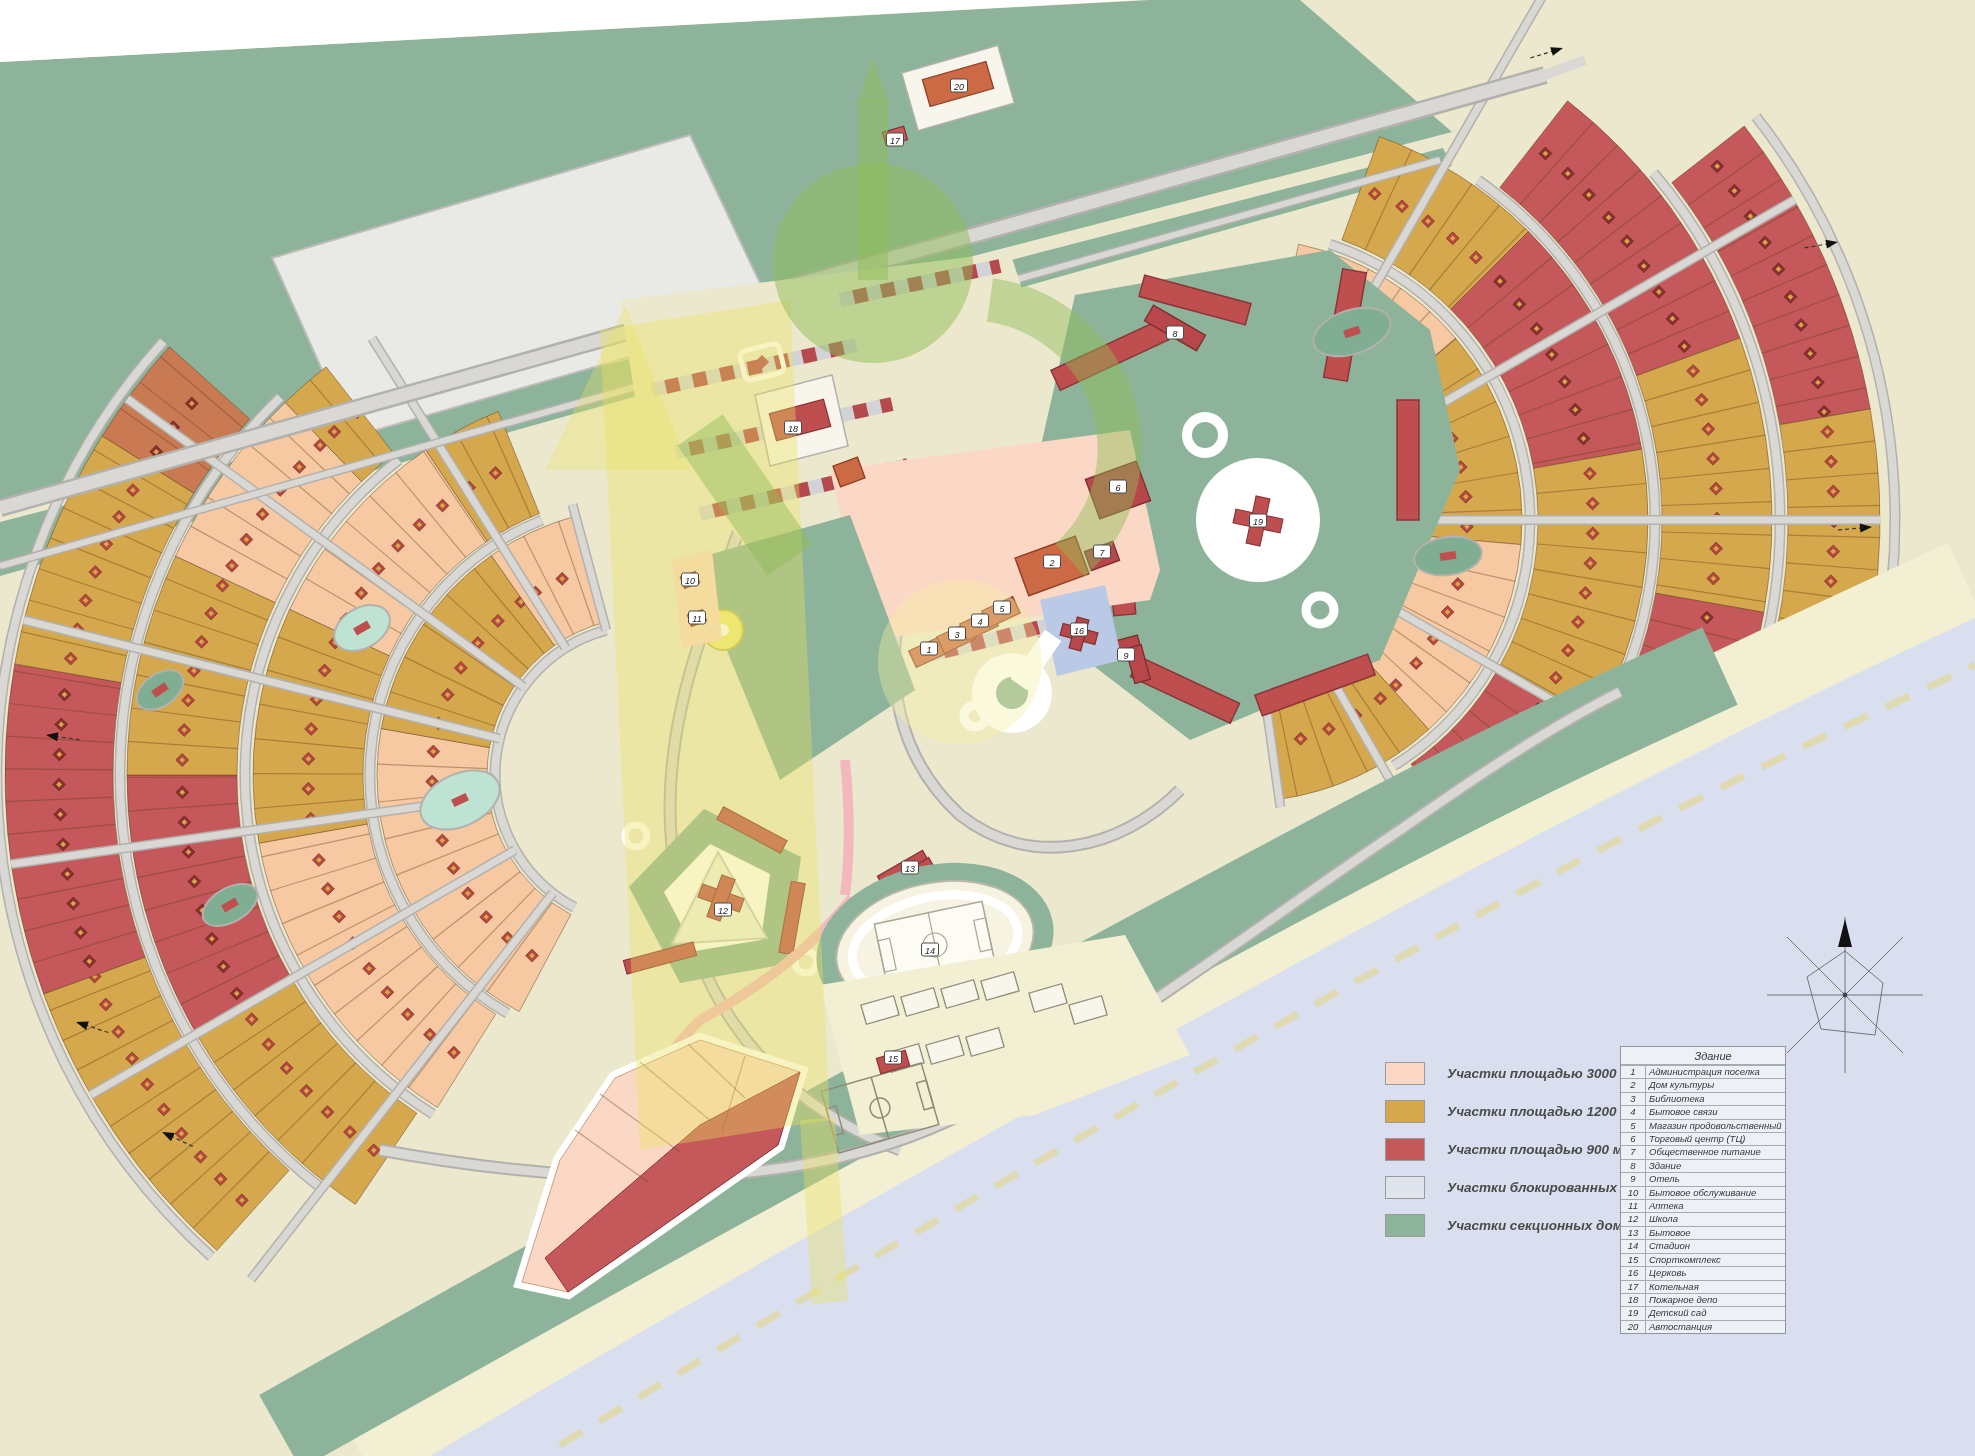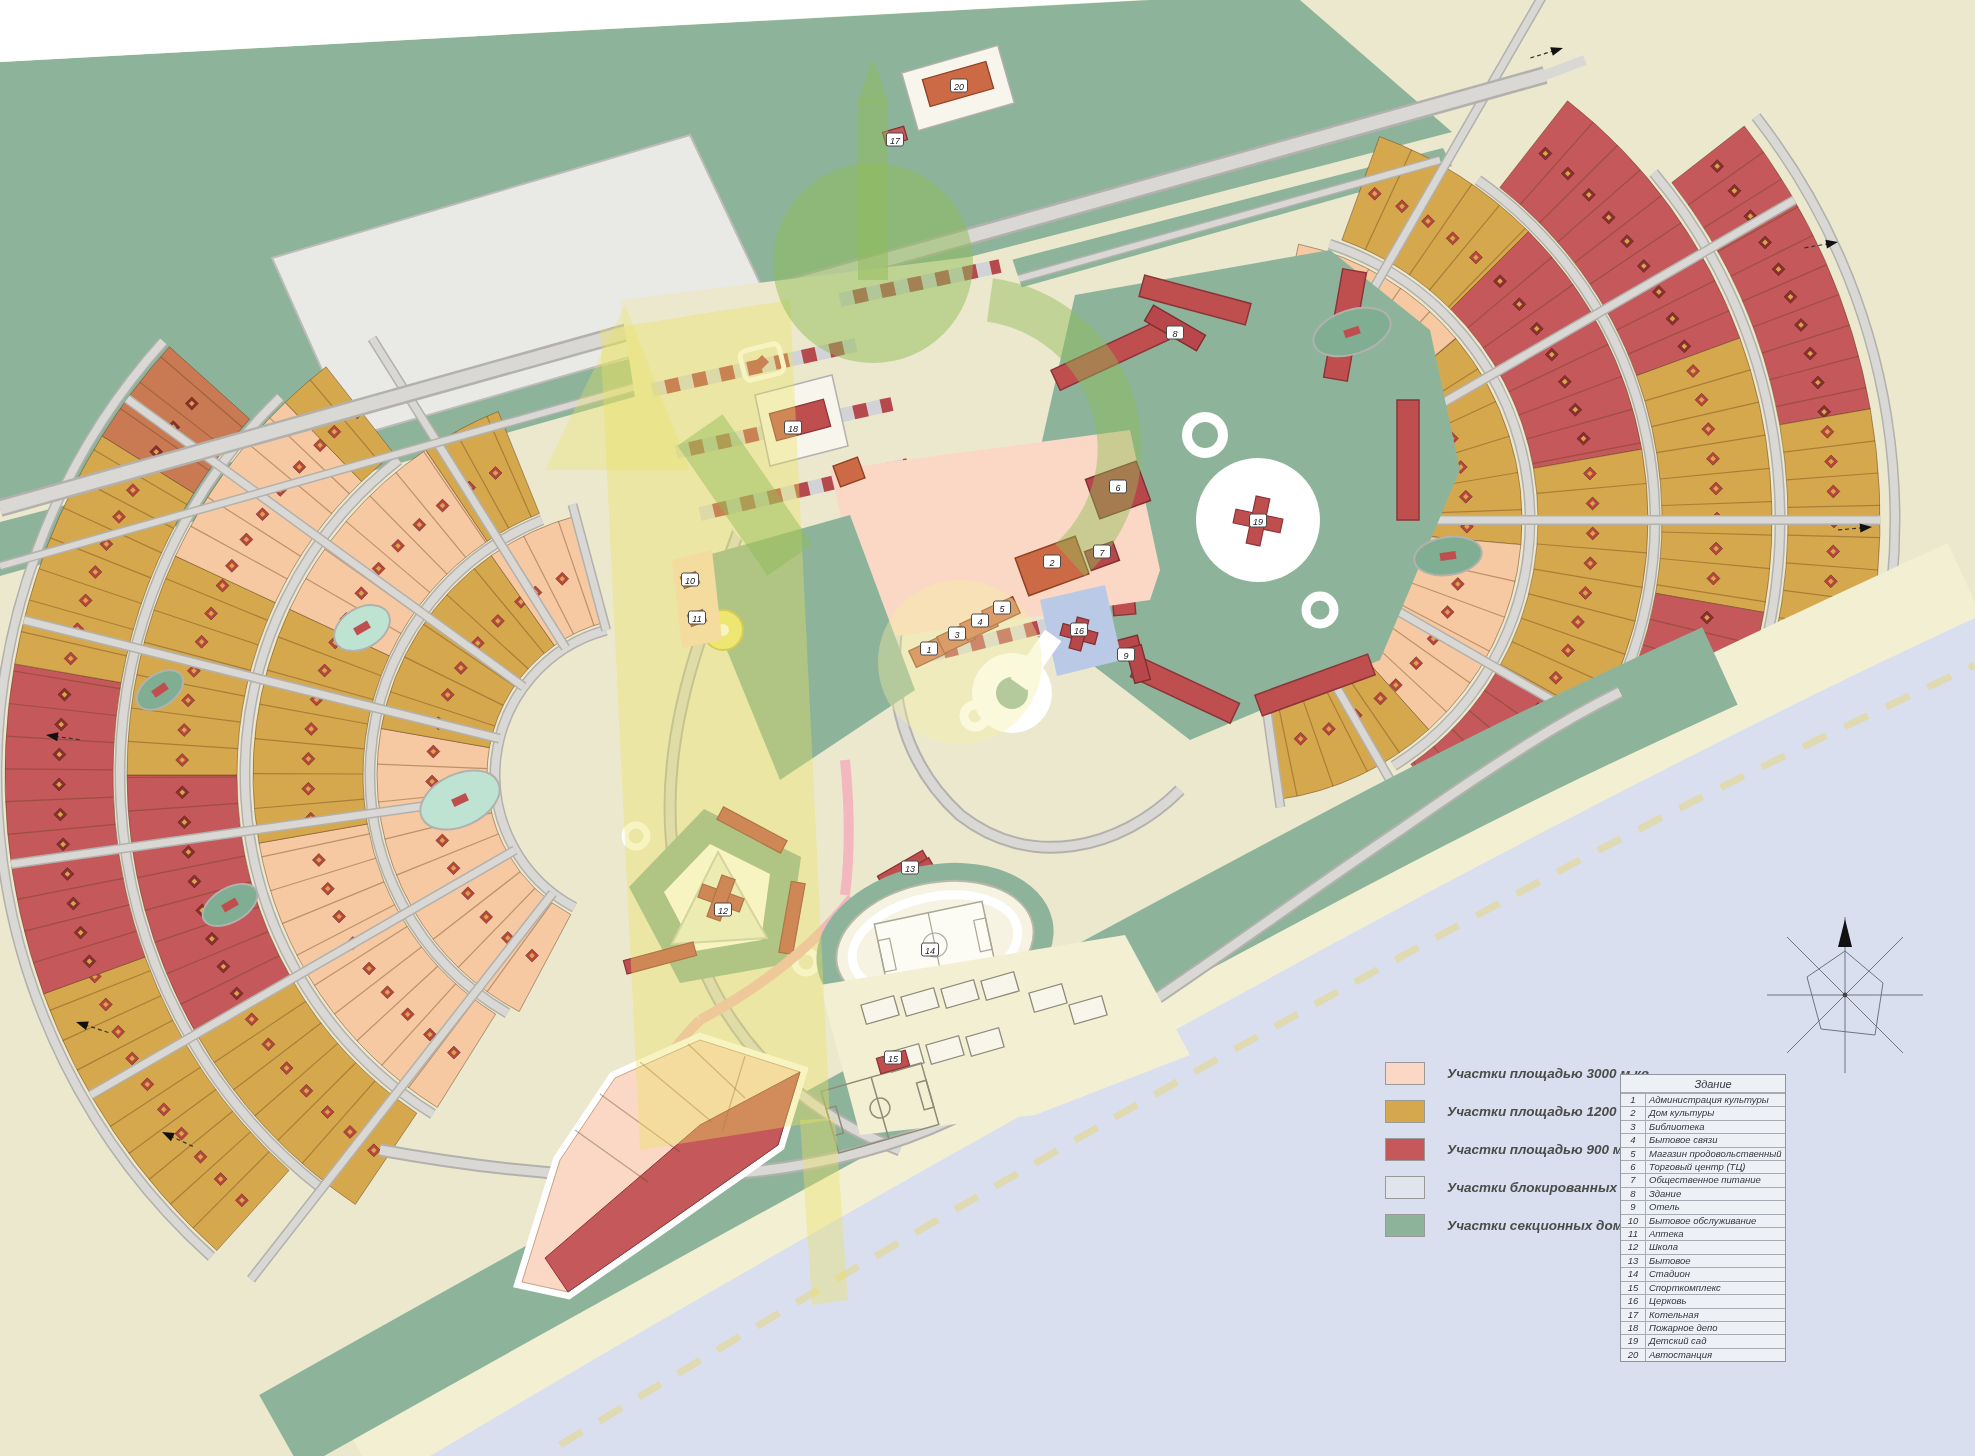--- a/index.html
+++ b/index.html
@@ -4,21 +4,21 @@
 <style>
   html,body{margin:0;padding:0;background:#fff;font-family:"Liberation Sans",sans-serif;}
   .stage{position:relative;width:1975px;height:1456px;overflow:hidden;background:#fff;}
   svg{position:absolute;left:0;top:0;}
   
   .legend{position:absolute;left:1385px;top:1062px;width:380px;}
   .legend-row{display:flex;align-items:center;height:22px;margin-bottom:16px;}
   .legend-swatch{width:38px;height:21px;border:1px solid #9a9a98;margin-right:22px;flex:0 0 auto;}
   .legend-label{font-size:13.5px;font-weight:bold;font-style:italic;color:#4b4b49;white-space:nowrap;}
   
-  .btable{position:absolute;left:1620px;top:1046px;width:164px;background:#edf0f5;border:1px solid #8f959e;color:#33363d;margin-top:28px;}
+  .btable{position:absolute;left:1620px;top:1046px;width:164px;background:#edf0f5;border:1px solid #8f959e;color:#33363d;}
   .bt-header{font-size:11px;font-style:italic;text-align:center;padding:3px 2px 2px 22px;border-bottom:1px solid #a6abb4;}
   .btable table{border-collapse:collapse;width:100%;}
   .btable td{font-size:9.5px;font-style:italic;padding:0px 3px;border-top:1px solid #a6abb4;height:12.4px;line-height:12.4px;white-space:nowrap;overflow:hidden;}
   .btable td.num{width:18px;text-align:center;border-right:1px solid #a6abb4;}
 </style>
 </head>
 <body>
 
 <div class="stage">
 
@@ -1038,21 +1038,21 @@
     </div>
   </div>
 
 <div class="btable">
   <div class="bt-header">Здание</div>
   <table>
     <tbody>
 
         <tr>
           <td class="num">1</td>
-          <td>Администрация культуры</td>
+          <td>Администрация поселка</td>
         </tr>
 
         <tr>
           <td class="num">2</td>
           <td>Дом культуры</td>
         </tr>
 
         <tr>
           <td class="num">3</td>
           <td>Библиотека</td>

